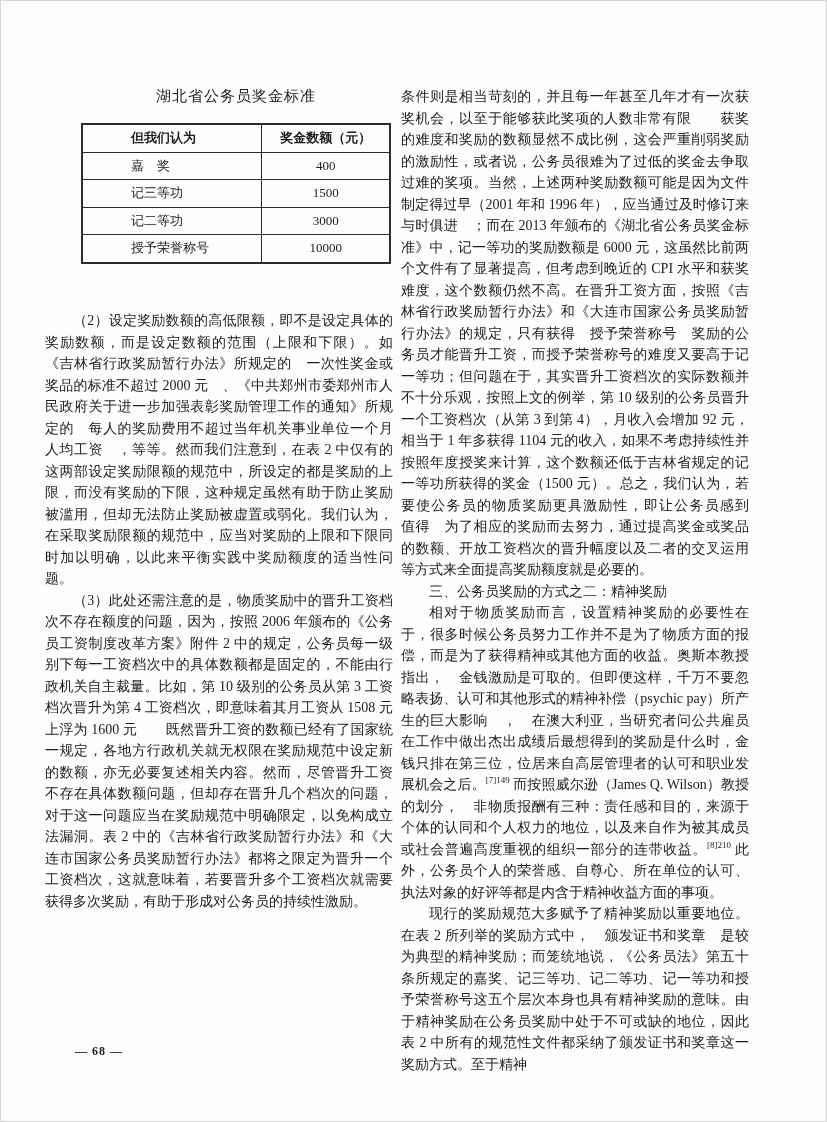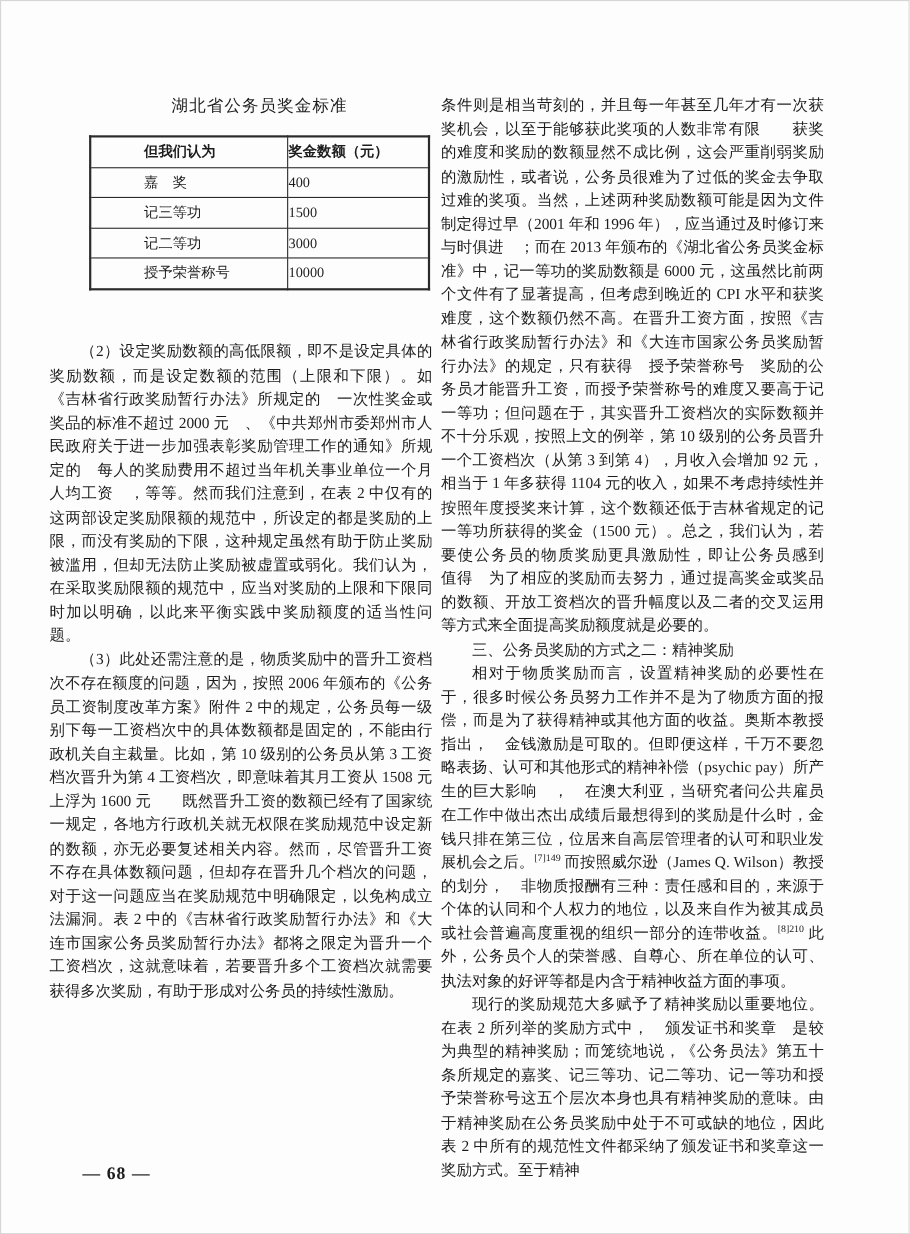--- a/index.html
+++ b/index.html
@@ -20,32 +20,32 @@
     margin:0 0 17px 0;letter-spacing:1px;
   }
   table.bonus{
     width:310px;border-collapse:collapse;
     border:2px solid #2b2b2b;font-size:13px;
   }
   table.bonus th,table.bonus td{
     border:1px solid #2b2b2b;height:26.5px;padding:0;
   }
   table.bonus .c1{width:158px;text-align:left;padding-left:48px;}
-  table.bonus .c2{width:150px;text-align:left;}
+  table.bonus .c2{width:150px;text-align:center;}
   table.bonus th{font-weight:700;}
   .col{position:absolute;font-size:14px;line-height:21.5px;text-align:justify;}
   .col-left{left:44px;top:309px;width:348px;}
   .col-right{left:400px;top:85px;width:348px;}
   .col p{margin:0;}
   .col p.indent{text-indent:2em;}
   .col p.bold{font-weight:400;}
   sup.fn{font-size:9px;line-height:0;}
   .footer-num{
     position:absolute;left:74px;top:1043px;
-    font-weight:700;font-size:16px;letter-spacing:1px;margin-top:15px;
+    font-weight:700;font-size:12px;letter-spacing:1px;
   }
 </style>
 </head>
 <body>
 
 <div class="page">
 
   <div class="table-block">
     <div class="table-title">湖北省公务员奖金标准</div>
     <table class="bonus">

